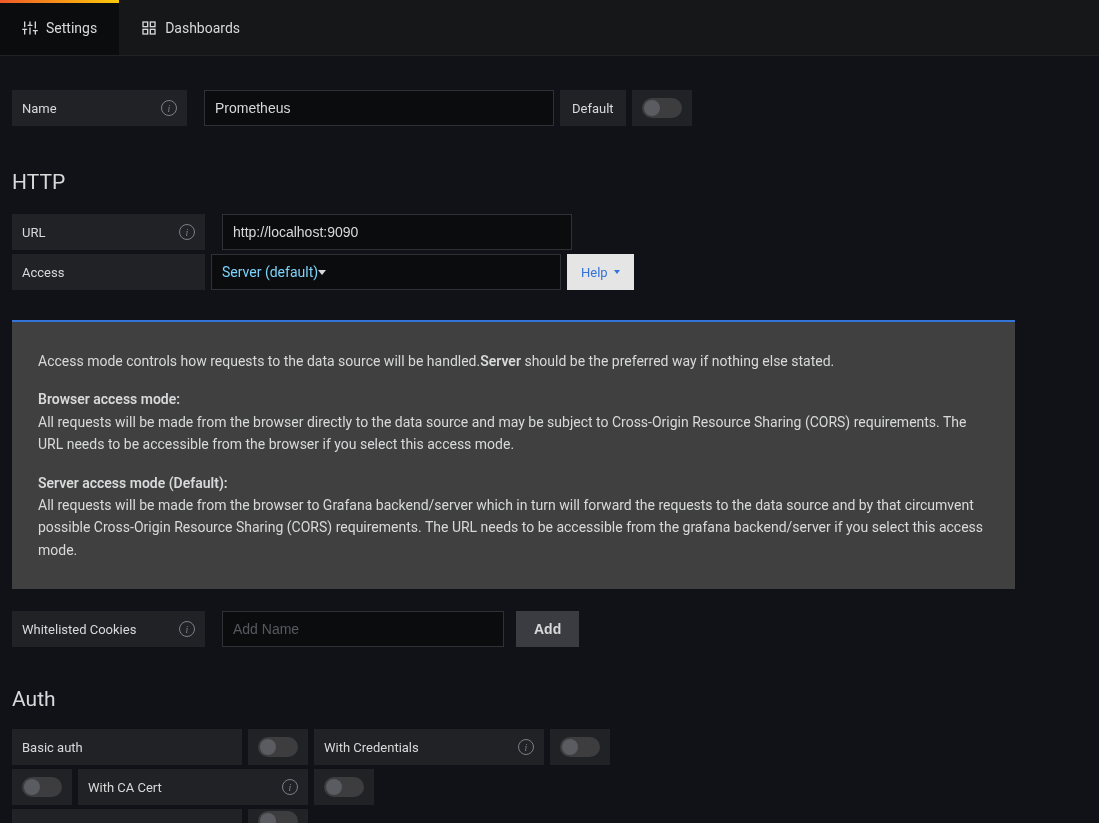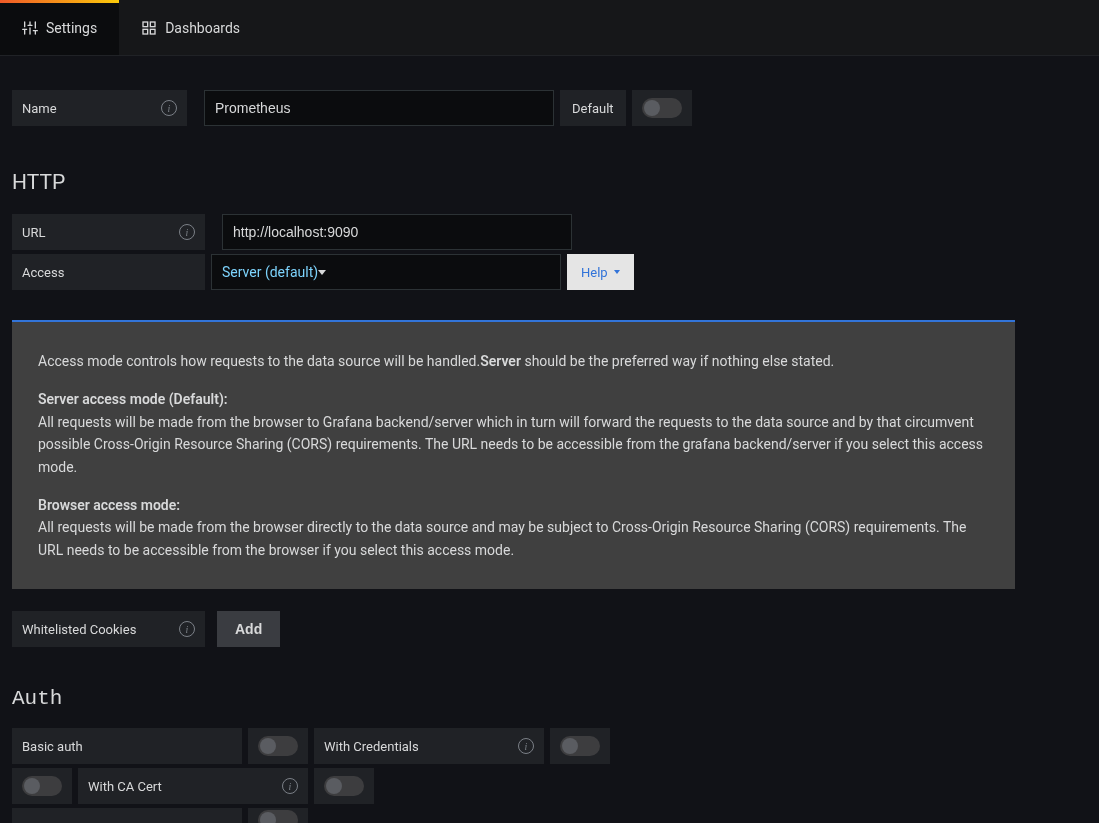--- a/index.html
+++ b/index.html
@@ -132,21 +132,21 @@
     }
 
     
     .section-title {
       font-size: 21px;
       font-weight: 400;
       color: #d8d9da;
       margin-top: 44px;
       margin-bottom: 20px;
     }
-    .section-title.tight { margin-top: 40px; margin-bottom: 18px; font-family: Liberation Mono, monospace; }
+    .section-title.tight { margin-top: 40px; margin-bottom: 18px; }
 
     
     .select-wrap {
       position: relative;
       width: 350px;
       height: 36px;
     }
     .select-display {
       width: 100%;
       height: 100%;
@@ -294,34 +294,35 @@
       <span>Help</span>
       <span class="help-chevron"></span>
     </div>
   </div>
 
   <div class="info-panel">
     <p>
       <span>Access mode controls how requests to the data source will be handled.</span><strong>Server</strong><span> should be the preferred way if nothing else stated.</span>
     </p>
     <p>
+      <strong>Browser access mode:</strong><br>
+      <span>All requests will be made from the browser directly to the data source and may be subject to Cross-Origin Resource Sharing (CORS) requirements. The URL needs to be accessible from the browser if you select this access mode.</span>
+    </p>
+    <p>
       <strong>Server access mode (Default):</strong><br>
       <span>All requests will be made from the browser to Grafana backend/server which in turn will forward the requests to the data source and by that circumvent possible Cross-Origin Resource Sharing (CORS) requirements. The URL needs to be accessible from the grafana backend/server if you select this access mode.</span>
     </p>
-    <p>
-      <strong>Browser access mode:</strong><br>
-      <span>All requests will be made from the browser directly to the data source and may be subject to Cross-Origin Resource Sharing (CORS) requirements. The URL needs to be accessible from the browser if you select this access mode.</span>
-    </p>
   </div>
 
   <div class="form-row cookies-row">
     <div class="form-label form-label-wide">
       <span>Whitelisted Cookies</span>
       <span class="info-icon">i</span>
     </div>
+    <input type="text" class="text-input input-282" placeholder="Add Name" style="">
     <button class="btn-add">Add</button>
   </div>
 
   <h3 class="section-title tight">Auth</h3>
 
   <div class="auth-grid">
     <div class="form-label form-label-auth">
       <span>Basic auth</span>
     </div>
     <div class="toggle-wrap">

